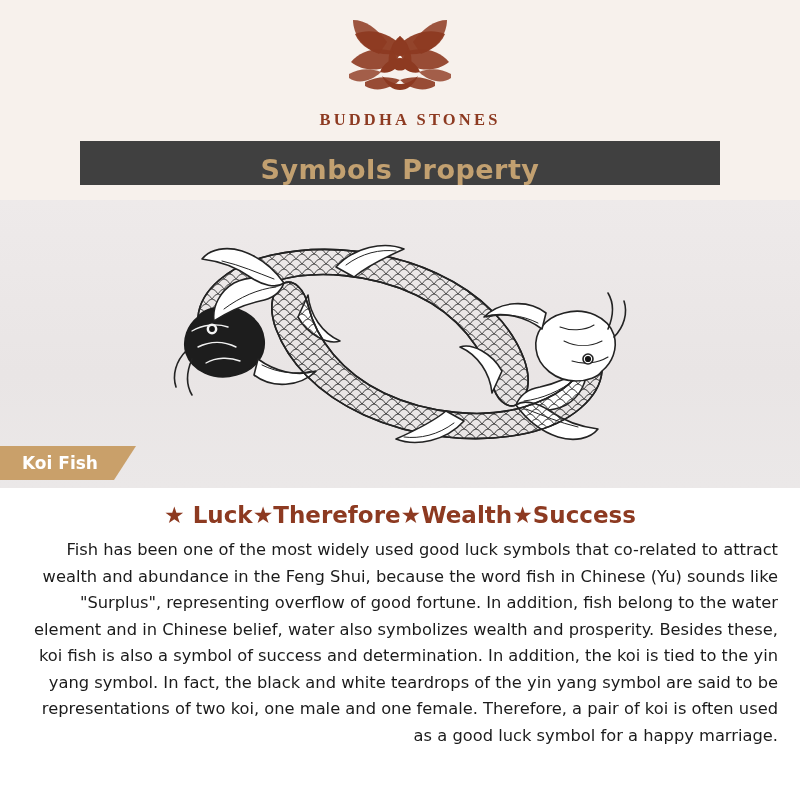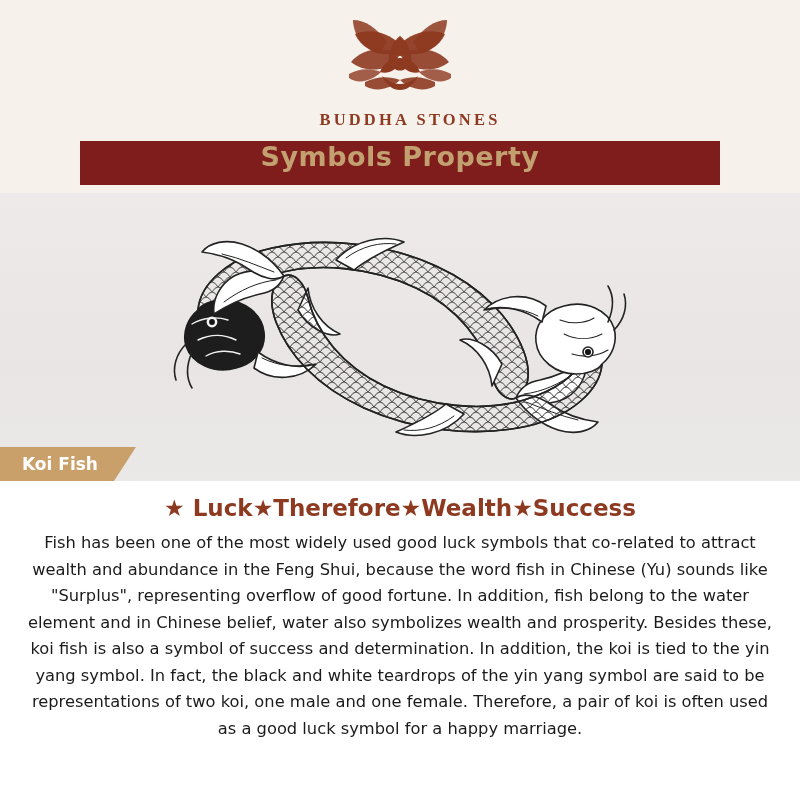--- a/index.html
+++ b/index.html
@@ -66,26 +66,26 @@
     letter-spacing: 3.2px;
     font-weight: bold;
     color: #8d3a21;
     font-family: "Liberation Serif", serif;
     padding-left: 20px;
   }
 
   
   .title-band {
     position: relative;
-    margin: 11px auto 8px auto;
+    margin: 11px auto 15px auto;
     width: 640px;
     height: 44px;
-    background: #7f1d1d;
+    background: #404040;
     display: flex;
-    align-items: flex-start;
+    align-items: flex-end;
     justify-content: center;
   }
   .title-band-text {
     font-size: 27px;
     font-weight: bold;
     color: #c2a070;
     letter-spacing: 0.5px;
     font-family: "DejaVu Sans", sans-serif;
   }
 
@@ -101,21 +101,21 @@
     position: absolute;
     top: 50%;
     left: 50%;
     transform: translate(-50%, -50%);
   }
 
   
   .label-ribbon {
     position: absolute;
     left: 0;
-    bottom: 0;
+    bottom: 8px;
     display: flex;
     align-items: stretch;
     height: 34px;
   }
   .label-ribbon-body {
     background: #c9a06a;
     color: #ffffff;
     font-size: 17px;
     font-weight: bold;
     display: flex;
@@ -145,21 +145,21 @@
     color: #8d3a21;
     font-family: "DejaVu Sans", sans-serif;
     letter-spacing: 0px;
     margin-bottom: 9px;
     white-space: nowrap;
   }
   .paragraph {
     font-size: 16.3px;
     line-height: 1.63;
     color: #1b1b1b;
-    text-align: center;
+    text-align: right;
     font-family: "DejaVu Sans", sans-serif;
   }
 </style>
 </head>
 <body>
 
 <div class="page">
 
   <div class="corner corner-tl"></div>
   <div class="corner corner-tr"></div>

